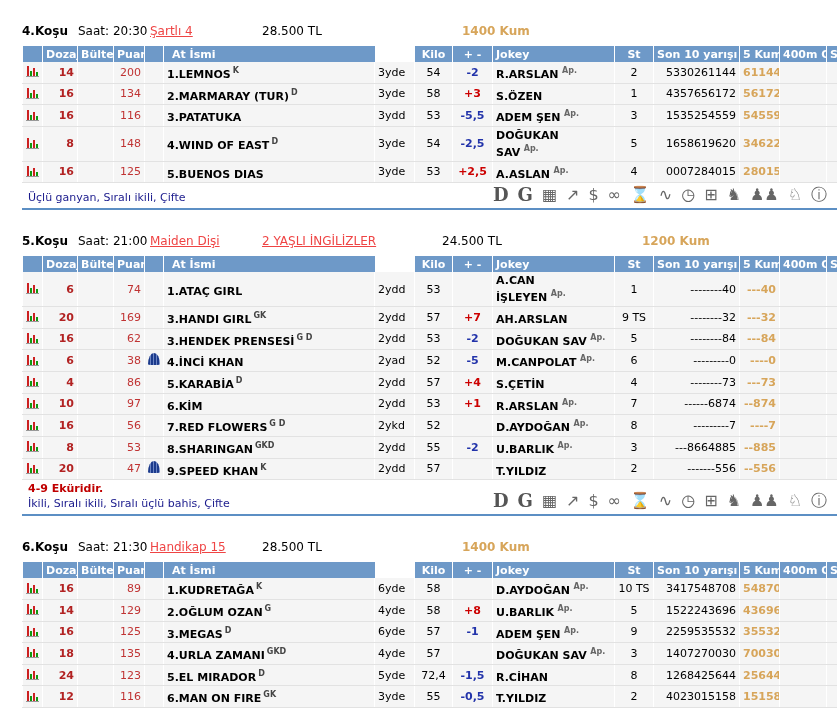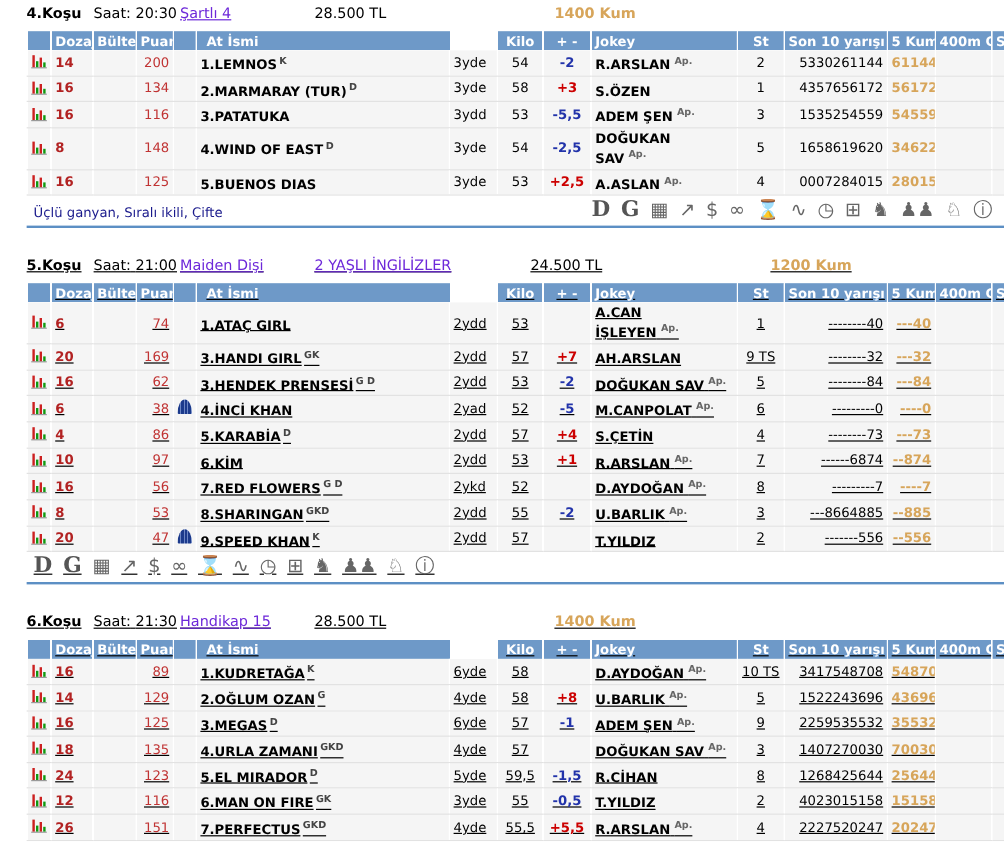--- a/index.html
+++ b/index.html
@@ -1,43 +1,43 @@
 <!DOCTYPE html>
 <html><head>
 <meta charset="utf-8">
 <style>
   html,body{margin:0;padding:0;}
   body{width:837px;height:708px;overflow:hidden;background:#fff;
        font-family:"DejaVu Sans","Liberation Sans",sans-serif;color:#000;}
   .wrap{margin-left:22px;width:815px;overflow:hidden;}
-  .section{padding-top:4px;}
-  .section + .section{padding-top:24px;text-decoration:underline;}
+  .section{padding-top:24px;}
+  .section + .section{padding-top:24px;}
 
   
   .title-row{display:flex;align-items:baseline;font-size:12px;height:22px;white-space:nowrap;}
   .rno{width:56px;font-weight:bold;}
   .rsaat{width:72px;}
-  .rlink{color:#6d28d9;text-decoration:underline;cursor:pointer;}
+  .rlink{color:#ef4444;text-decoration:underline;cursor:pointer;}
   .rlink.type{width:112px;}
   .rlink.cat{width:180px;}
   .rprize{width:200px;}
   .rdist{font-weight:bold;color:#d7a55a;}
 
   
   table.htable{border-collapse:collapse;table-layout:fixed;width:830px;font-size:11px;}
   table.htable th{background:#6e99c8;color:#fff;font-size:11px;font-weight:bold;
       padding:1px 3px;border-left:1px solid #fff;text-align:center;height:14px;overflow:hidden;white-space:nowrap;}
   table.htable th.c-name{text-align:left;padding-left:8px;}
   table.htable th.c-jokey{text-align:left;}
   table.htable th.c-son10,table.htable th.c-kum5{text-align:right;padding-right:6px;}
   table.htable th.c-age{background:#fff;border-left:none;}
   table.htable th.c-last{text-align:left;}
   table.htable td{background:#f5f5f5;border-left:1px solid #fff;border-bottom:1px solid #e2e2e2;
       padding:2px 3px;line-height:13px;overflow:hidden;white-space:nowrap;vertical-align:middle;}
-  td.c-dozaj{text-align:left;font-weight:bold;color:#b22222;}
+  td.c-dozaj{text-align:right;font-weight:bold;color:#b22222;}
   td.c-puan{text-align:right;padding-right:10px;color:#c03333;}
   td.c-name{white-space:nowrap;}
   .hname{font-weight:bold;color:#000;}
   .nsup{font-size:8px;font-weight:bold;color:#444;margin-left:2px;}
   td.c-kilo{text-align:center;}
   td.c-delta{text-align:center;font-weight:bold;}
   td.c-delta.neg{color:#2233aa;}
   td.c-delta.pos{color:#cc0000;}
   .jname{font-weight:bold;white-space:pre-line;}
   .jsup{font-size:8px;font-weight:bold;color:#666;}
@@ -509,20 +509,24 @@
     <td class="c-jokey"><span class="jname">T.YILDIZ</span> <sup class="jsup"></sup></td>
     <td class="c-st">2</td>
     <td class="c-son10">-------556</td>
     <td class="c-kum5">--556</td>
     <td class="c-g400"></td>
     <td class="c-last"></td>
   </tr>
 </tbody>
     </table>
     <div class="footer">
+      <div class="fleft">
+        <div class="note">4-9 Eküridir.</div>
+        <div class="bets">İkili, Sıralı ikili, Sıralı üçlü bahis, Çifte</div>
+      </div>
       <div class="tools">
           <span class="ficon letter">D</span>
           <span class="ficon letter">G</span>
           <span class="ficon">▦</span>
           <span class="ficon">↗</span>
           <span class="ficon">$</span>
           <span class="ficon">∞</span>
           <span class="ficon">⌛</span>
           <span class="ficon">∿</span>
           <span class="ficon">◷</span>
@@ -679,21 +683,21 @@
                 <i class="b2"></i>
                 <i class="b3"></i>
                 <i class="b4"></i>
               </span></td>
     <td class="c-dozaj">24</td>
     <td class="c-bulten"></td>
     <td class="c-puan">123</td>
     <td class="c-blink"><span class="blinkers" style="visibility: hidden;"></span></td>
     <td class="c-name"><span class="hname">5.EL MIRADOR</span><sup class="nsup">D</sup></td>
     <td class="c-age">5yde</td>
-    <td class="c-kilo">59,5</td>
+    <td class="c-kilo">72,4</td>
     <td class="c-delta neg">-1,5</td>
     <td class="c-jokey"><span class="jname">R.CİHAN</span> <sup class="jsup"></sup></td>
     <td class="c-st">8</td>
     <td class="c-son10">1268425644</td>
     <td class="c-kum5">25644</td>
     <td class="c-g400"></td>
     <td class="c-last"></td>
   </tr>
 
   <tr class="hrow">

